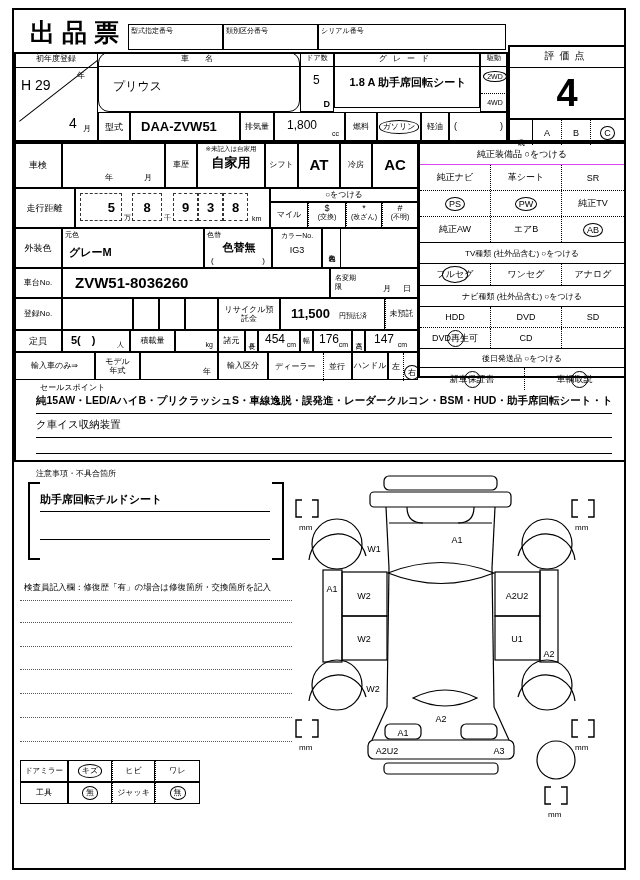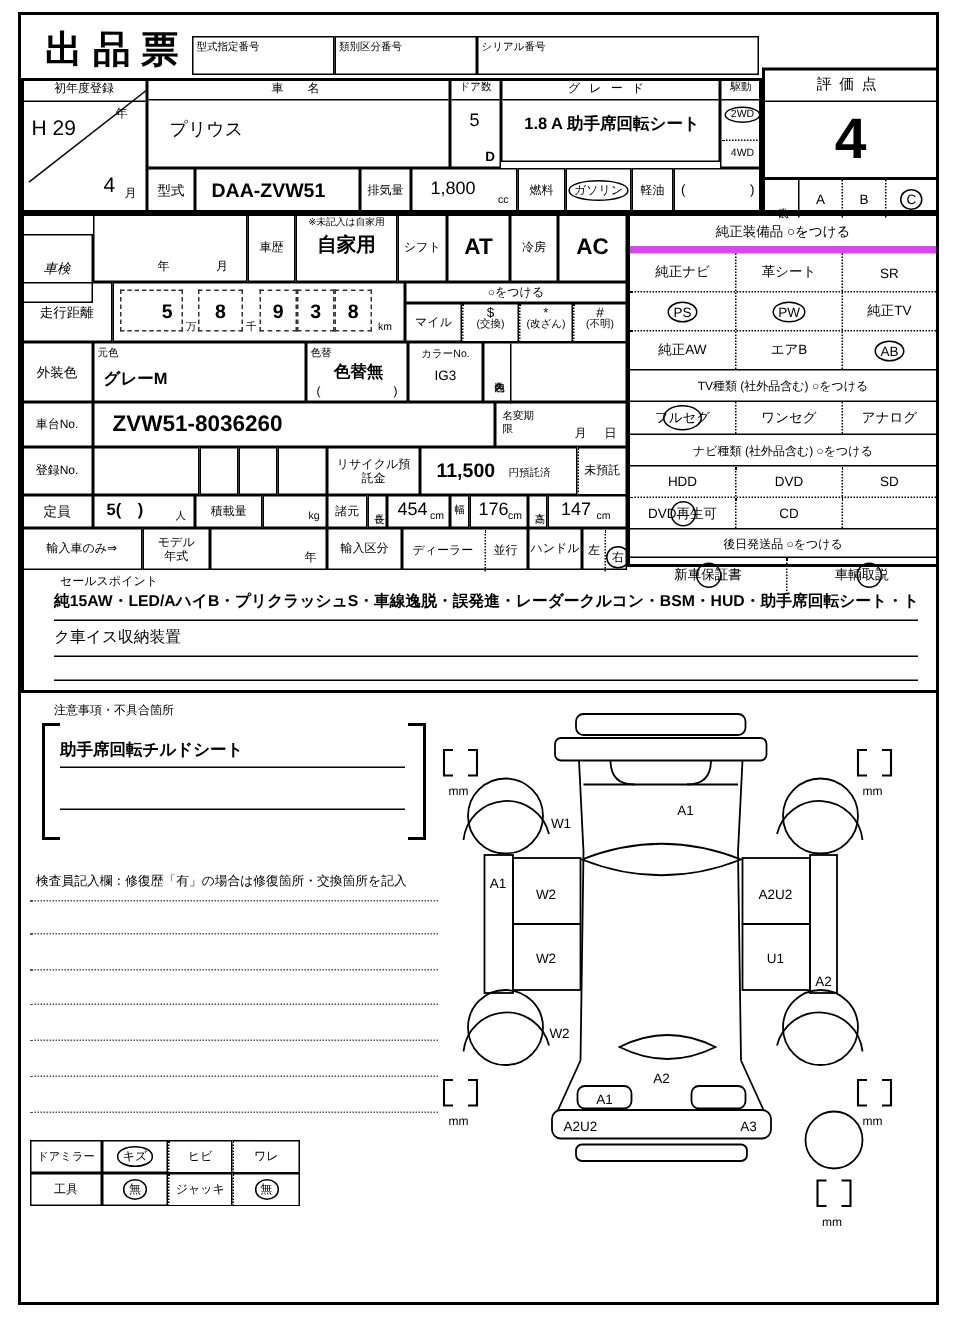--- a/index.html
+++ b/index.html
@@ -50,21 +50,21 @@
 
   <div class="a bd nf" style="left:14px;top:52px;width:84px;height:90px;">
     <div class="sm hdrline" style="text-align:center;height:14px;">初年度登録</div>
     <div class="a" style="left:4px;top:68px;width:100px;border-top:1px solid #000;transform:rotate(-38deg);transform-origin:left top;"></div>
     <div class="a" style="left:6px;top:24px;font-size:14px;">H 29</div>
     <div class="a sm" style="left:62px;top:17px;">年</div>
     <div class="a" style="left:54px;top:62px;font-size:14px;">4</div>
     <div class="a sm" style="left:68px;top:70px;">月</div>
   </div>
 
-  <div class="a bd nf" style="left:98px;top:52px;width:202px;height:60px;">
+  <div class="a bd nf" style="left:98px;top:52px;width:202px;height:60px;border-radius:11px;">
     <div class="sm hdrline" style="text-align:center;height:13px;letter-spacing:4px;">車　名</div>
     <div class="a lg" style="left:14px;top:25px;">プリウス</div>
   </div>
 
   <div class="a bd nf" style="left:300px;top:52px;width:34px;height:60px;">
     <div class="xs hdrline" style="text-align:center;height:13px;">ドア数</div>
     <div class="a lg" style="left:12px;top:20px;">5</div>
     <div class="a md bold" style="right:3px;bottom:2px;">D</div>
   </div>
 
@@ -105,21 +105,21 @@
       <div class="md" style="width:28px;border-right:1px dotted #000;display:flex;align-items:center;justify-content:center;">A</div>
       <div class="md" style="width:28px;border-right:1px dotted #000;display:flex;align-items:center;justify-content:center;">B</div>
       <div class="md" style="flex:1;display:flex;align-items:center;justify-content:center;">
           <span class="mark">C</span>
         </div>
     </div>
   </div>
 
   <div class="a bd2" style="left:14px;top:142px;width:612px;height:320px;"></div>
 
-  <div class="cell md" style="left:14px;top:156px;width:48px;height:46px;font-style:italic;">車検</div>
+  <div class="cell md" style="left:14px;top:142px;width:48px;height:46px;">車検</div>
   <div class="cell nf" style="left:62px;top:142px;width:103px;height:46px;">
     <span class="a sm" style="left:42px;bottom:5px;">年</span>
     <span class="a sm" style="right:12px;bottom:5px;">月</span>
   </div>
   <div class="cell sm" style="left:165px;top:142px;width:32px;height:46px;">車歴</div>
   <div class="cell nf" style="left:197px;top:142px;width:68px;height:46px;">
     <div style="font-size:6.5px;text-align:center;padding-top:2px;">※未記入は自家用</div>
     <div style="font-size:13px;font-weight:bold;text-align:center;margin-top:4px;">自家用</div>
   </div>
   <div class="cell sm" style="left:265px;top:142px;width:33px;height:46px;">シフト</div>
@@ -230,21 +230,21 @@
     <span class="a sm" style="left:60px;top:8px;">並行</span>
   </div>
   <div class="cell sm" style="left:352px;top:352px;width:36px;height:28px;">ハンドル</div>
   <div class="a bd nf" style="left:388px;top:352px;width:30px;height:28px;">
     <span class="a sm" style="left:3px;top:8px;">左</span>
     <span class="a bl-dot" style="left:14px;top:0;height:28px;"></span>
     <span class="a sm mark" style="left:19px;top:8px;">右</span>
   </div>
 
   <div class="a bd2 nf" style="left:418px;top:142px;width:208px;height:236px;">
-    <div class="md" style="height:20px;border-bottom:5px solid #d946ef;display:flex;align-items:center;justify-content:center;">純正装備品 ○をつける</div>
+    <div class="md" style="height:20px;border-bottom:1px solid #d946ef;display:flex;align-items:center;justify-content:center;">純正装備品 ○をつける</div>
     <div style="display:flex;height:25px;border-bottom:1px dotted #000;">
       <div class="md" style="width:70px;border-right:1px dotted #000;display:flex;align-items:center;justify-content:center;">純正ナビ</div>
       <div class="md" style="width:70px;border-right:1px dotted #000;display:flex;align-items:center;justify-content:center;">革シート</div>
       <div class="md" style="flex:1;display:flex;align-items:center;justify-content:center;">SR</div>
     </div>
     <div style="display:flex;height:25px;border-bottom:1px dotted #000;">
       <div class="md" style="width:70px;border-right:1px dotted #000;display:flex;align-items:center;justify-content:center;">
           <span class="mark">PS</span>
         </div>
       <div class="md" style="width:70px;border-right:1px dotted #000;display:flex;align-items:center;justify-content:center;">

